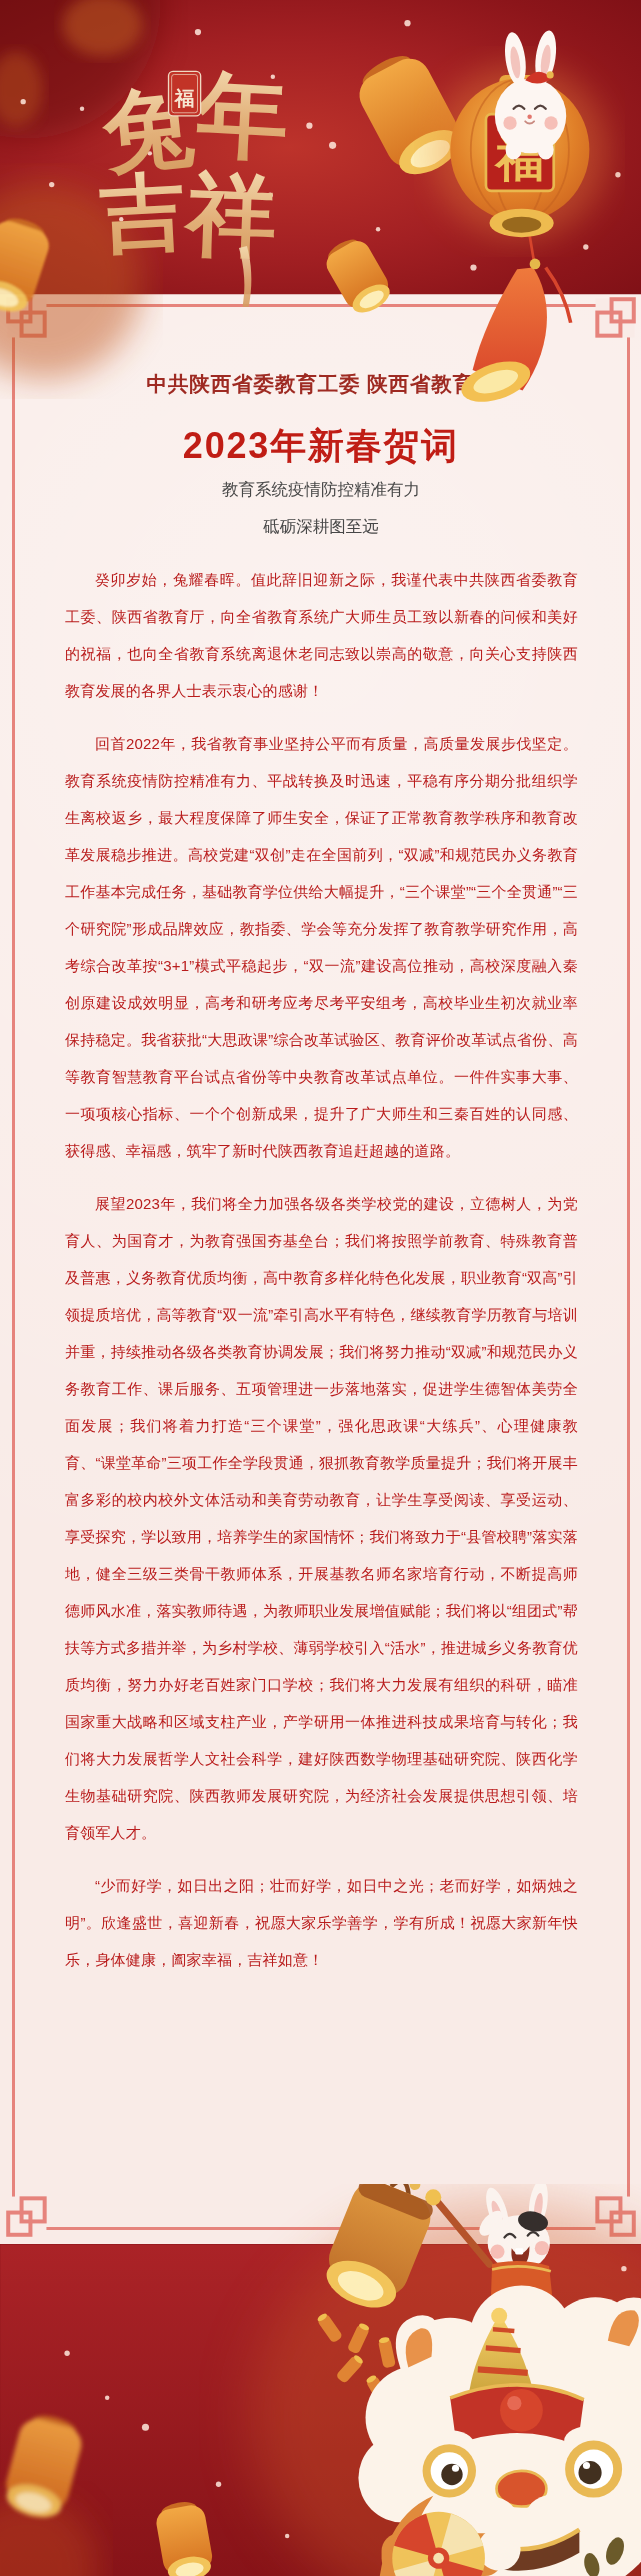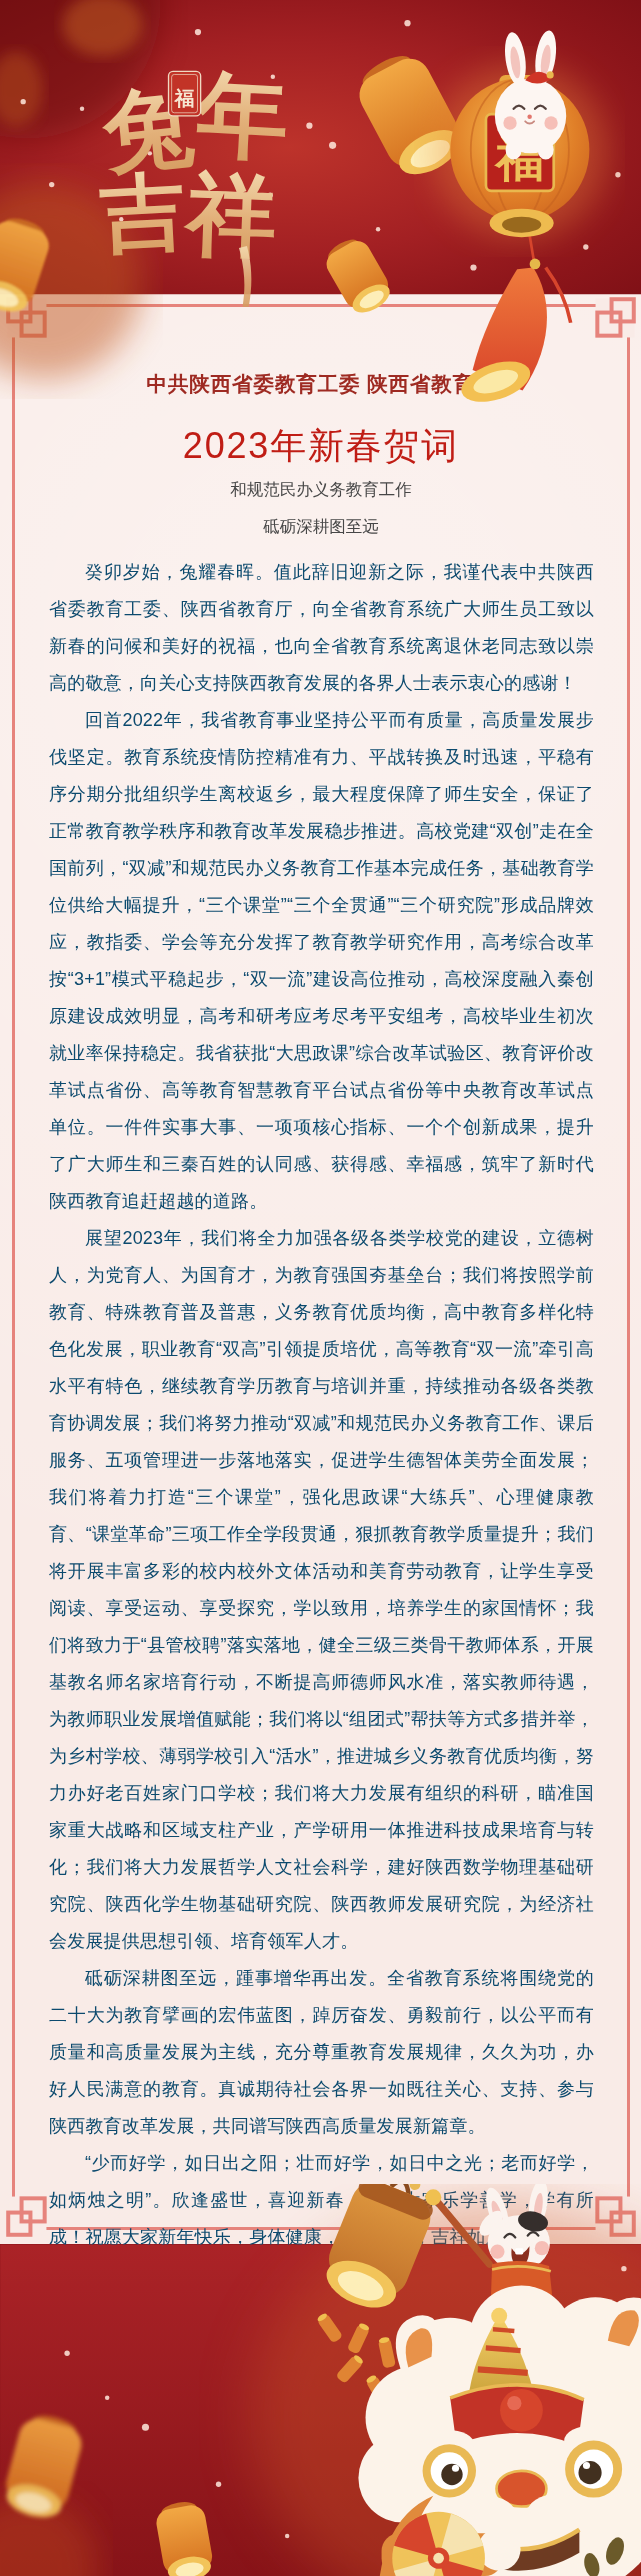--- a/index.html
+++ b/index.html
@@ -13,26 +13,26 @@
     background:radial-gradient(circle at 50% 18%,rgba(255,255,255,.35),rgba(255,255,255,0) 60%);}
   .frame{position:absolute;left:11.6px;right:11.6px;top:9.8px;bottom:14.3px;border:3.6px solid #e6837c;}
   .knot{position:absolute;width:48px;height:48px;z-index:2;}
   .k-tl{left:1.8px;top:-0.9px;}
   .k-tr{right:1.8px;top:-0.9px;transform:scaleX(-1);}
   .k-bl{left:1.8px;bottom:2.7px;transform:scaleY(-1);}
   .k-br{right:1.8px;bottom:2.7px;transform:scale(-1,-1);}
   .content{position:relative;z-index:3;}
   .org-line{margin:78px 0 0;text-align:center;font-size:20.5px;line-height:23px;font-weight:bold;
     color:#9e2a22;letter-spacing:0.9px;}
-  .main-title{margin:30px 0 0;text-align:center;font-size:36px;line-height:41px;font-weight:normal;
+  .main-title{margin:30px 0 0;text-align:center;font-size:36px;line-height:41px;font-weight:bold;
     color:#c01d15;letter-spacing:1.8px;}
   .byline{margin:5.3px 0 0;}
   .byline p{margin:0;text-align:center;font-size:16.5px;line-height:37px;color:#474747;}
   .body-text{margin:9px 0 0;padding:0 48px 0 49px;}
-  .body-text p{margin:0;font-size:18px;line-height:37px;color:#0c4a6e;text-align:justify;
+  .body-text p{margin:16px;font-size:15px;line-height:37px;color:#b91c1c;text-align:justify;
     text-indent:2em;letter-spacing:0.2px;}
   
   .overlay-top{position:absolute;left:0;top:0;width:642px;height:428px;z-index:4;pointer-events:none;}
   .overlay-bottom{position:absolute;left:0;top:2184px;width:642px;height:392px;z-index:4;pointer-events:none;}
   svg{display:block;}
   .cal{font-family:"DejaVu Serif","Liberation Serif",serif;font-weight:bold;}
 </style>
 </head>
 <body>
 
@@ -67,28 +67,27 @@
         <rect x="6" y="6" width="44" height="44" fill="#f9ebe7"></rect>
         <rect x="7" y="7" width="25" height="25" fill="none" stroke="#e6837c" stroke-width="4.5"></rect>
         <rect x="22" y="22" width="26" height="26" fill="none" stroke="#e6837c" stroke-width="4.5"></rect>
       </svg>
     </div>
 
     <div class="content">
       <h2 class="org-line">中共陕西省委教育工委 陕西省教育厅</h2>
       <h1 class="main-title">2023年新春贺词</h1>
       <div class="byline">
-        <p>和规范民办义务教育工作</p>
+        <p>教育系统疫情防控精准有力</p>
         <p>砥砺深耕图至远</p>
       </div>
       <div class="body-text">
         <p>癸卯岁始，兔耀春晖。值此辞旧迎新之际，我谨代表中共陕西省委教育工委、陕西省教育厅，向全省教育系统广大师生员工致以新春的问候和美好的祝福，也向全省教育系统离退休老同志致以崇高的敬意，向关心支持陕西教育发展的各界人士表示衷心的感谢！</p>
         <p>回首2022年，我省教育事业坚持公平而有质量，高质量发展步伐坚定。教育系统疫情防控精准有力、平战转换及时迅速，平稳有序分期分批组织学生离校返乡，最大程度保障了师生安全，保证了正常教育教学秩序和教育改革发展稳步推进。高校党建“双创”走在全国前列，“双减”和规范民办义务教育工作基本完成任务，基础教育学位供给大幅提升，“三个课堂”“三个全贯通”“三个研究院”形成品牌效应，教指委、学会等充分发挥了教育教学研究作用，高考综合改革按“3+1”模式平稳起步，“双一流”建设高位推动，高校深度融入秦创原建设成效明显，高考和研考应考尽考平安组考，高校毕业生初次就业率保持稳定。我省获批“大思政课”综合改革试验区、教育评价改革试点省份、高等教育智慧教育平台试点省份等中央教育改革试点单位。一件件实事大事、一项项核心指标、一个个创新成果，提升了广大师生和三秦百姓的认同感、获得感、幸福感，筑牢了新时代陕西教育追赶超越的道路。</p>
         <p>展望2023年，我们将全力加强各级各类学校党的建设，立德树人，为党育人、为国育才，为教育强国夯基垒台；我们将按照学前教育、特殊教育普及普惠，义务教育优质均衡，高中教育多样化特色化发展，职业教育“双高”引领提质培优，高等教育“双一流”牵引高水平有特色，继续教育学历教育与培训并重，持续推动各级各类教育协调发展；我们将努力推动“双减”和规范民办义务教育工作、课后服务、五项管理进一步落地落实，促进学生德智体美劳全面发展；我们将着力打造“三个课堂”，强化思政课“大练兵”、心理健康教育、“课堂革命”三项工作全学段贯通，狠抓教育教学质量提升；我们将开展丰富多彩的校内校外文体活动和美育劳动教育，让学生享受阅读、享受运动、享受探究，学以致用，培养学生的家国情怀；我们将致力于“县管校聘”落实落地，健全三级三类骨干教师体系，开展基教名师名家培育行动，不断提高师德师风水准，落实教师待遇，为教师职业发展增值赋能；我们将以“组团式”帮扶等方式多措并举，为乡村学校、薄弱学校引入“活水”，推进城乡义务教育优质均衡，努力办好老百姓家门口学校；我们将大力发展有组织的科研，瞄准国家重大战略和区域支柱产业，产学研用一体推进科技成果培育与转化；我们将大力发展哲学人文社会科学，建好陕西数学物理基础研究院、陕西化学生物基础研究院、陕西教师发展研究院，为经济社会发展提供思想引领、培育领军人才。</p>
-        <p>砥砺深耕图至远，踵事增华再出发。全省教育系统将围绕党的二十大为教育擘画的宏伟蓝图，踔厉奋发、勇毅前行，以公平而有质量和高质量发展为主线，充分尊重教育发展规律，久久为功，办好人民满意的教育。真诚期待社会各界一如既往关心、支持、参与陕西教育改革发展，共同谱写陕西高质量发展新篇章。</p>
         <p>“少而好学，如日出之阳；壮而好学，如日中之光；老而好学，如炳烛之明”。欣逢盛世，喜迎新春，祝愿大家乐学善学，学有所成！祝愿大家新年快乐，身体健康，阖家幸福，吉祥如意！</p>
       </div>
     </div>
   </div>
 
   <div class="overlay-top">
   <svg width="642" height="428" viewBox="0 0 720 480">
     <defs>
       <radialGradient id="bgTop" cx="45%" cy="50%" r="80%">
         <stop offset="0%" stop-color="#bd332b"></stop>

